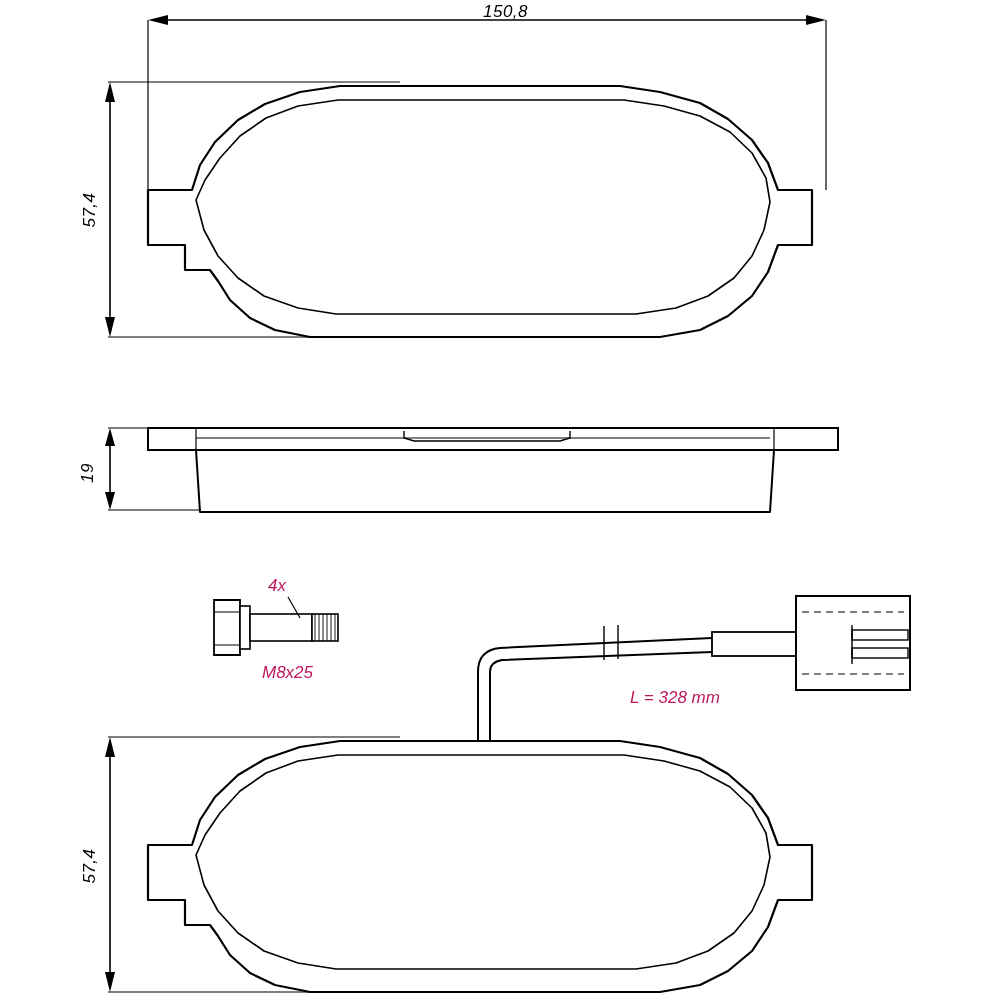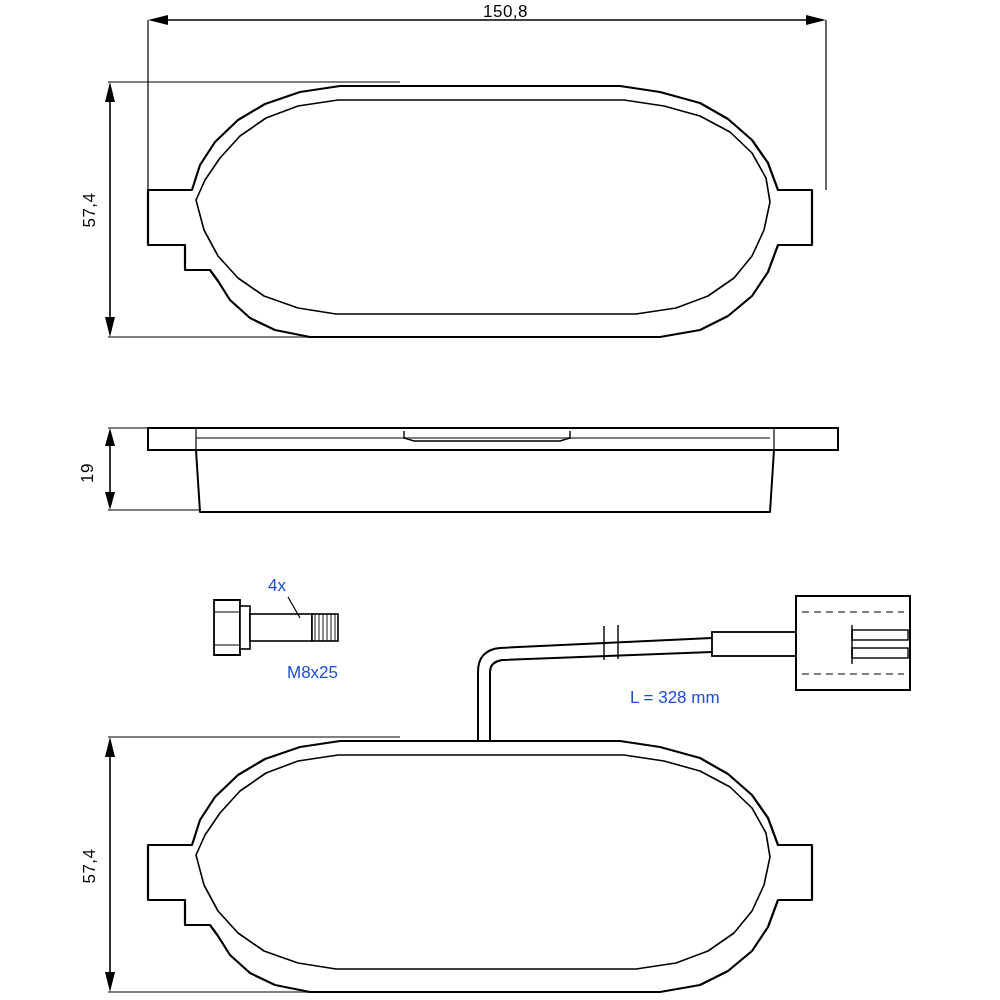--- a/index.html
+++ b/index.html
@@ -11,20 +11,21 @@
     width: 1000px;
     height: 1000px;
     font-family: "Liberation Sans", sans-serif;
     color: #000000;
     overflow: hidden;
   }
   #sheet {
     position: relative;
     width: 1000px;
     height: 872px;
+    font-style: italic;
   }
   svg.drawing {
     position: absolute;
     left: 0;
     top: 0;
     width: 1000px;
     height: 1000px;
   }
   .dim-label {
     position: absolute;
@@ -33,21 +34,21 @@
     white-space: nowrap;
     color: #000;
   }
   .dim-label.vertical {
     transform-origin: 50% 50%;
   }
   .part-label {
     position: absolute;
     font-size: 17px;
     white-space: nowrap;
-    color: #1d4ed8;
+    color: #be185d;
   }
 </style>
 </head>
 <body>
 
 <div id="sheet">
 
   <svg class="drawing" viewBox="0 0 1000 1000">
 
     <g>
@@ -276,19 +277,19 @@
   </svg>
 
   <div class="dim-label" style="left:483px; top:2px;">150,8</div>
 
   <div class="dim-label vertical" style="left:72px; top:200px; transform:rotate(-90deg);">57,4</div>
 
   <div class="dim-label vertical" style="left:78px; top:463px; transform:rotate(-90deg);">19</div>
 
   <div class="part-label" style="left:268px; top:576px;">4x</div>
 
-  <div class="part-label" style="left:262px; top:663px;margin-left:25px;">M8x25</div>
+  <div class="part-label" style="left:262px; top:663px;">M8x25</div>
 
   <div class="part-label" style="left:630px; top:688px;">L = 328 mm</div>
 
   <div class="dim-label vertical" style="left:72px; top:856px; transform:rotate(-90deg);">57,4</div>
 
 </div>
 
 </body></html>

